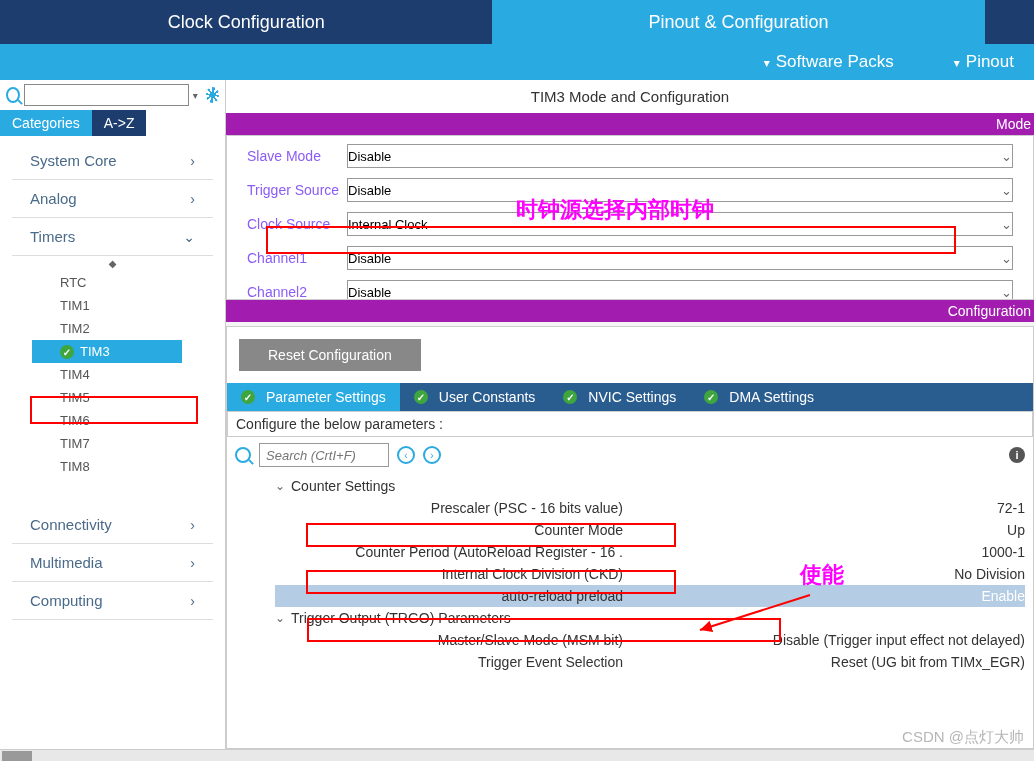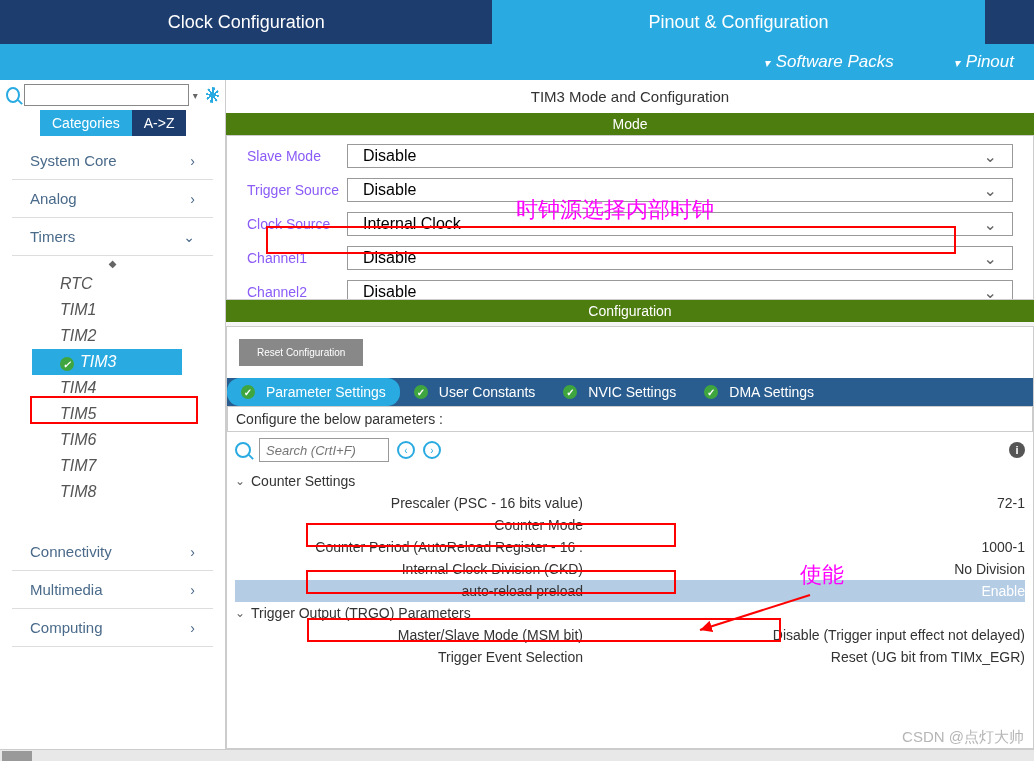--- a/index.html
+++ b/index.html
@@ -2,72 +2,72 @@
 <html><head>
 <meta charset="utf-8">
 <style>
 * { box-sizing: border-box; margin: 0; padding: 0; font-family: Arial, sans-serif; }
 body { width: 1034px; height: 761px; background: #fff; overflow: hidden; position: relative; }
 .top-tabs { display: flex; height: 44px; }
 .top-tab { flex: 1; text-align: center; line-height: 44px; font-size: 18px; }
 .top-tab.active { background: #29abe2; color: #fff; }
 .top-tab.inactive { background: #1d3d6e; color: #fff; }
 .sub-bar { background: #29abe2; color: #fff; height: 36px; display: flex; justify-content: flex-end; align-items: center; padding: 0 20px; font-size: 17px; }
-.sub-bar .item { margin-left: 60px; font-style: italic; }
+.sub-bar .item { margin-left: 60px; }
 .chev-down::before { content: "▾"; margin-right: 6px; font-size: 12px; }
 .main { display: flex; height: calc(100% - 80px - 12px); }
 .left { width: 226px; border-right: 1px solid #ccc; display: flex; flex-direction: column; }
 .search-row { display: flex; align-items: center; padding: 4px 6px; gap: 4px; }
 .mag { width: 16px; height: 16px; border: 2px solid #29abe2; border-radius: 50%; position: relative; }
 .mag::after { content: ""; position: absolute; width: 6px; height: 2px; background: #29abe2; bottom: -2px; right: -5px; transform: rotate(45deg); }
 .search-input { flex: 1; height: 22px; border: 1px solid #888; font-size: 12px; padding: 0 4px; }
 .gear { width: 16px; height: 16px; border-radius: 50%; background: radial-gradient(circle, #29abe2 30%, transparent 31%), repeating-conic-gradient(#29abe2 0deg 20deg, transparent 20deg 45deg); }
 .cat-tabs { display: flex; }
 .cat-tab { padding: 5px 12px; font-size: 14px; }
-.cat-tab.active { background: #29abe2; color: #fff; margin-left: 40px; }
+.cat-tab.active { background: #29abe2; color: #fff; }
 .cat-tab.inactive { background: #1d3d6e; color: #fff; }
 .cat-list { padding: 6px 0; overflow: auto; flex: 1; }
 .cat-item { display: flex; align-items: center; justify-content: space-between; padding: 10px 18px; color: #4a6a8a; font-size: 15px; border-bottom: 1px solid #ddd; margin: 0 12px; cursor: pointer; }
 .cat-item .chev { color: #4a6a8a; font-size: 14px; }
 .sort-indicator { text-align: center; color: #666; font-size: 10px; padding: 2px 0; }
 .sub-list { padding-left: 60px; }
-.sub-item { padding: 4px 0; color: #555; font-size: 16px; cursor: pointer; font-style: italic; }
+.sub-item { padding: 4px 0; color: #555; font-size: 13px; cursor: pointer; }
 .sub-item.selected { background: #29abe2; color: #fff; margin-left: -28px; padding-left: 28px; display: flex; align-items: flex-end; width: 150px; }
 .check-circle { width: 14px; height: 14px; border-radius: 50%; background: #3fa63f; display: inline-flex; align-items: center; justify-content: center; margin-right: 6px; }
 .check-circle::after { content: "✓"; color: #fff; font-size: 10px; font-weight: bold; }
 .right { flex: 1; display: flex; flex-direction: column; background: #f5f5f5; }
 .r-title { text-align: center; padding: 8px; font-size: 15px; color: #333; background: #fff; }
-.section-hdr { background: #4d7c0f; color: #fff; text-align: center; padding: 3px; font-size: 14px; }
+.section-hdr { background: #a21caf; color: #fff; text-align: right; padding: 3px; font-size: 14px; }
 .mode-panel { background: #fff; padding: 8px 20px; border: 1px solid #ccc; max-height: 165px; overflow: hidden; }
 .mode-row { display: flex; align-items: center; margin-bottom: 10px; }
 .mode-label { width: 100px; font-size: 14px; color: #8b5cf6; }
-.mode-select { flex: 1; height: 24px; border: 1px solid #999; font-size: 16px; padding: 0 15px; background: #fff; display: flex; align-items: center; justify-content: space-between; }
+.mode-select { flex: 1; height: 24px; border: 1px solid #999; font-size: 13px; padding: 0 0; background: #fff; display: flex; align-items: center; justify-content: space-between; }
 .mode-select::after { content: "⌄"; color: #666; }
 .config-panel { background: #fff; margin-top: 4px; flex: 1; display: flex; flex-direction: column; border: 1px solid #ccc; }
 .reset-area { padding: 12px; }
-.reset-btn { background: #888; color: #fff; border: none; padding: 8px 18px; font-size: 10px; cursor: pointer; }
+.reset-btn { background: #888; color: #fff; border: none; padding: 8px 29px; font-size: 14px; cursor: pointer; }
 .cfg-tabs { display: flex; background: #2a5d8f; }
 .cfg-tab { padding: 6px 14px; color: #fff; font-size: 14px; display: flex; align-items: center; gap: 5px; cursor: pointer; }
-.cfg-tab.active { background: #29abe2; border-radius: 13px; }
+.cfg-tab.active { background: #29abe2; }
 .cfg-tab .check-circle { width: 14px; height: 14px; background: #3fa63f; }
 .cfg-desc { padding: 4px 8px; font-size: 14px; border: 1px solid #ccc; color: #333; }
 .param-search { display: flex; align-items: center; padding: 6px 8px; gap: 8px; }
 .param-search input { width: 130px; height: 24px; border: 1px solid #999; font-size: 13px; font-style: italic; color: #aaa; padding: 0 6px; }
 .nav-circle { width: 18px; height: 18px; border: 2px solid #29abe2; border-radius: 50%; display: inline-flex; align-items: center; justify-content: center; color: #29abe2; font-size: 10px; cursor: pointer; }
 .info-circle { width: 16px; height: 16px; border-radius: 50%; background: #555; color: #fff; display: inline-flex; align-items: center; justify-content: center; font-size: 11px; font-weight: bold; margin-left: auto; }
-.tree { padding: 2px 8px 8px 8px; font-size: 14px; color: #333; }
+.tree { padding: 2px 8px 8px 8px; font-size: 14px; color: #333; margin-left: 40px; }
 .tree-hdr { display: flex; align-items: center; gap: 4px; padding: 3px 0; cursor: pointer; }
 .tree-hdr::before { content: "⌄"; color: #666; font-size: 12px; width: 12px; }
 .param-row { display: flex; padding: 3px 0 3px 48px; text-align: right; }
 .param-row .pname { width: 300px; }
 .param-row .pval { flex: 1; }
 .param-row.selected { background: #b4cce4; }
 .param-row.selected .pval { color: #fff; }
 .redbox { position: absolute; border: 2px solid red; pointer-events: none; }
-.anno { position: absolute; color: #ff00ff; font-size: 22px; font-weight: normal; pointer-events: none; }
+.anno { position: absolute; color: #ff00ff; font-size: 22px; font-weight: bold; pointer-events: none; }
 .arrow-svg { position: absolute; pointer-events: none; }
 .watermark { position: absolute; bottom: 14px; right: 10px; color: rgba(120,120,120,0.55); font-size: 15px; }
 .h-scroll { height: 12px; background: #e8e8e8; border-top: 1px solid #ccc; display: flex; align-items: center; }
 .h-scroll .thumb { width: 30px; height: 10px; background: #999; margin-left: 2px; }
 </style>
 </head>
 <body>
 
 <div class="top-tabs">
   <div class="top-tab inactive">Clock Configuration</div>
@@ -190,20 +190,21 @@
         <span class="info-circle">i</span>
       </div>
       <div class="tree">
         <div class="tree-hdr">Counter Settings</div>
         <div class="param-row">
             <div class="pname">Prescaler (PSC - 16 bits value)</div>
             <div class="pval">72-1</div>
           </div>
         <div class="param-row">
             <div class="pname">Counter Mode</div>
+            <div class="pval">Up</div>
           </div>
         <div class="param-row">
             <div class="pname">Counter Period (AutoReload Register - 16 .</div>
             <div class="pval">1000-1</div>
           </div>
         <div class="param-row">
             <div class="pname">Internal Clock Division (CKD)</div>
             <div class="pval">No Division</div>
           </div>
         <div class="param-row selected">

